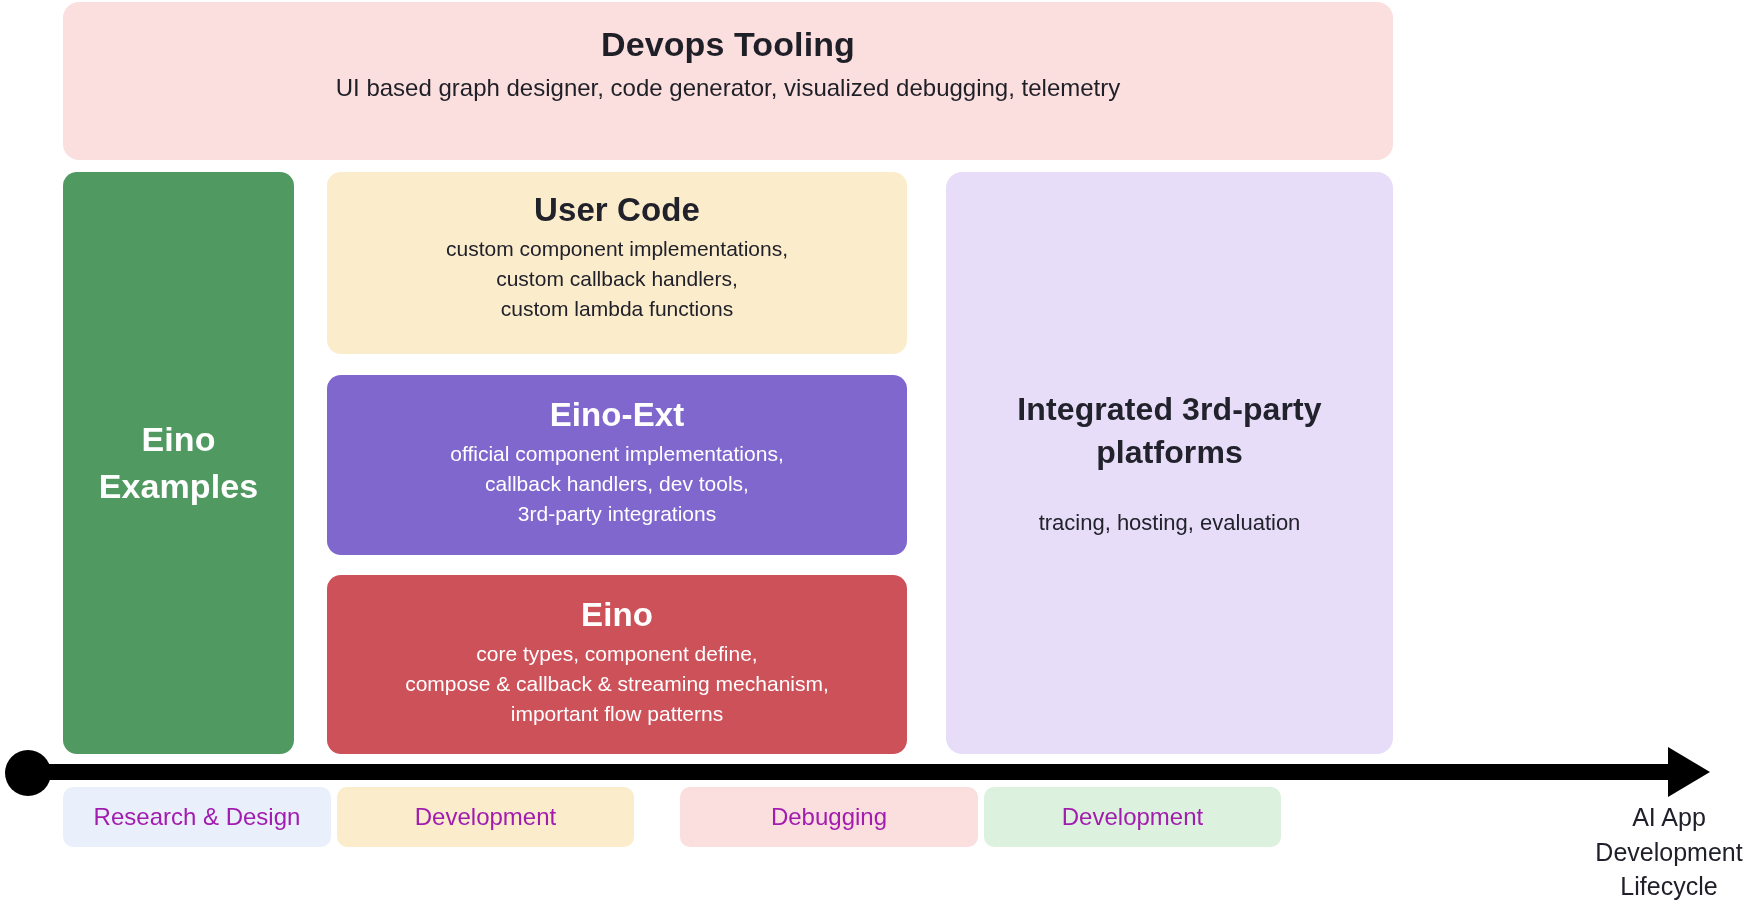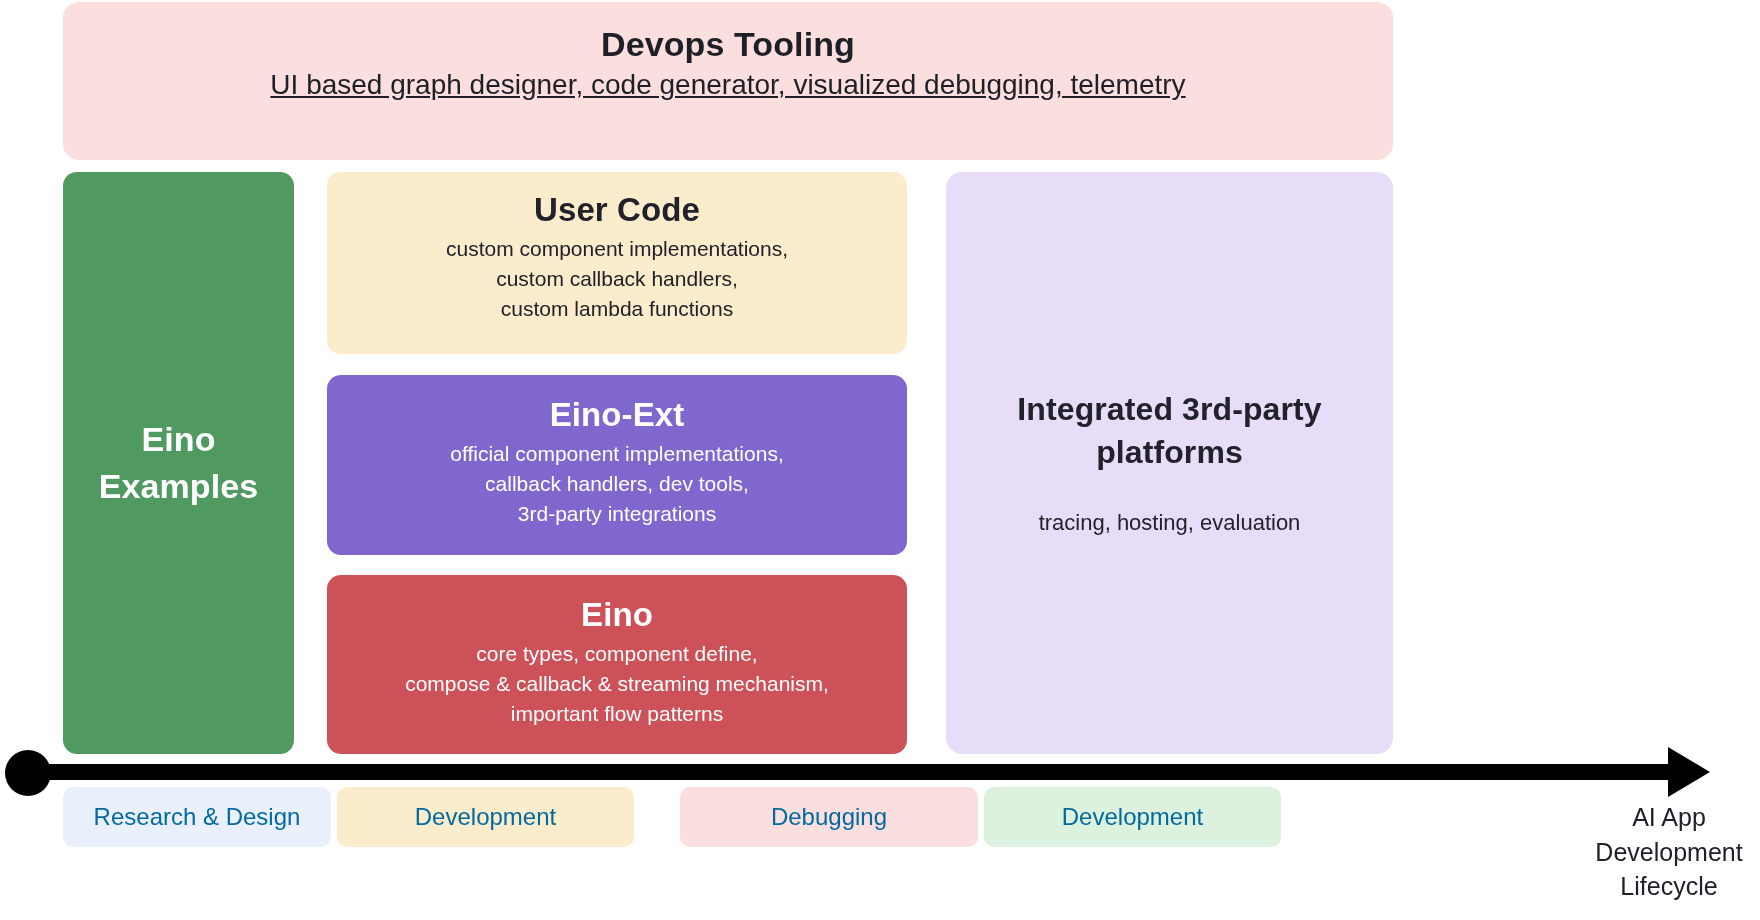--- a/index.html
+++ b/index.html
@@ -50,21 +50,21 @@
     left: 63px;
     top: 2px;
     width: 1330px;
     height: 158px;
     background: #fbdede;
     border-radius: 16px;
     justify-content: flex-start;
     padding-top: 22px;
   }
   #devops-banner .title { font-size: 34px; }
-  #devops-banner .subtitle { font-size: 28px; margin-top: 0; text-decoration: underline; }
+  #devops-banner .subtitle { font-size: 24px; margin-top: 6px; }
 
   
   #eino-examples {
     left: 63px;
     top: 172px;
     width: 231px;
     height: 582px;
     background: #509a62;
     color: #ffffff;
     border-radius: 14px;
@@ -159,21 +159,21 @@
     gap: 6px;
   }
   .stage {
     box-sizing: border-box;
     height: 60px;
     border-radius: 10px;
     display: flex;
     align-items: center;
     justify-content: center;
     font-size: 24px;
-    color: #0369a1;
+    color: #a21caf;
     white-space: nowrap;
   }
 
   
   #lifecycle-caption {
     position: absolute;
     left: 1578px;
     top: 800px;
     width: 182px;
     text-align: center;

